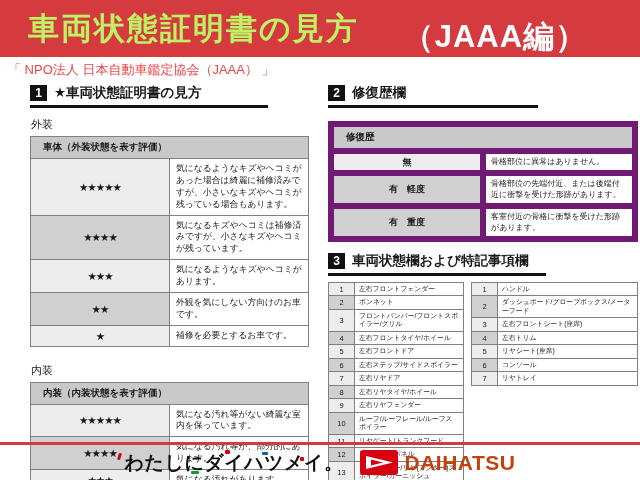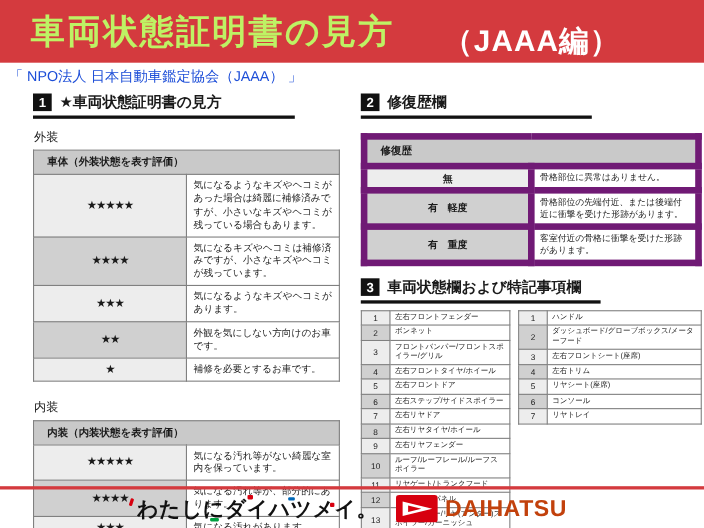--- a/index.html
+++ b/index.html
@@ -6,23 +6,23 @@
   html,body { width:640px; height:480px; }
   body {
     font-family:"Liberation Sans","DejaVu Sans",sans-serif;
     background:#ffffff; color:#1a1a1a; position:relative; overflow:hidden;
   }
 
   
   .banner { position:absolute; top:0; left:0; width:640px; height:57px;
             background:#d43a3e; display:flex; align-items:center; }
   .banner-title { color:#bef264; font-weight:bold; font-size:31px; margin-left:28px; letter-spacing:2px; }
-  .banner-edition { color:#fff; font-weight:bold; font-size:27px; margin-left:44px; letter-spacing:1px;margin-top:16px; }
-
-  .subtitle { position:absolute; top:61px; left:8px; font-size:13px; color:#1d4ed8; }
+  .banner-edition { color:#fff; font-weight:bold; font-size:31px; margin-left:44px; letter-spacing:1px;margin-top:16px; }
+
+  .subtitle { position:absolute; top:61px; left:8px; font-size:13px; color:#ef4444; }
 
   
   .col-left  { position:absolute; left:30px;  top:84px; width:279px; }
   .col-right { position:absolute; left:328px; top:84px; width:310px; }
 
   
   .sec-head { display:flex; align-items:center; gap:7px;
               border-bottom:3px solid #111; padding-bottom:3px; }
   .sec-num  { min-width:17px; height:16px; background:#111; color:#fff; font-weight:bold;
               font-size:12px; display:flex; align-items:center; justify-content:center; }

